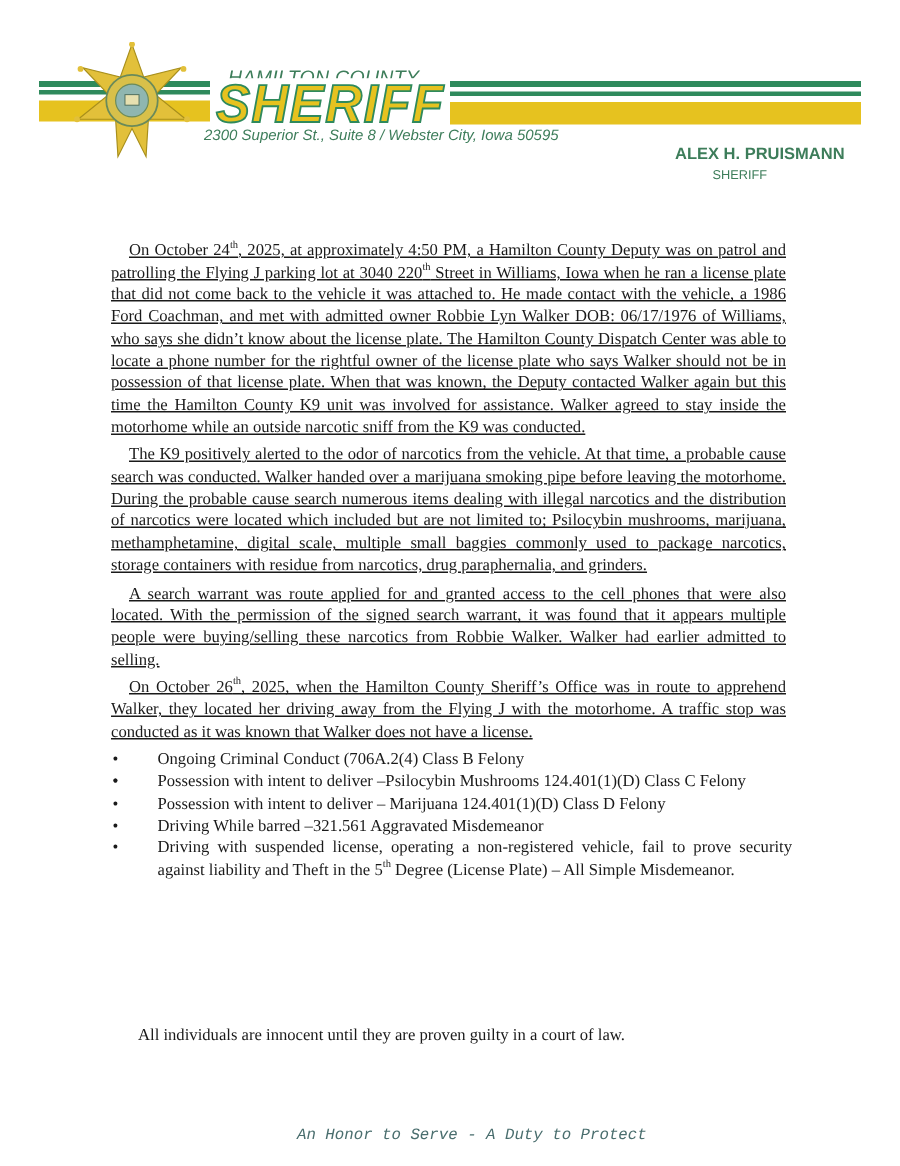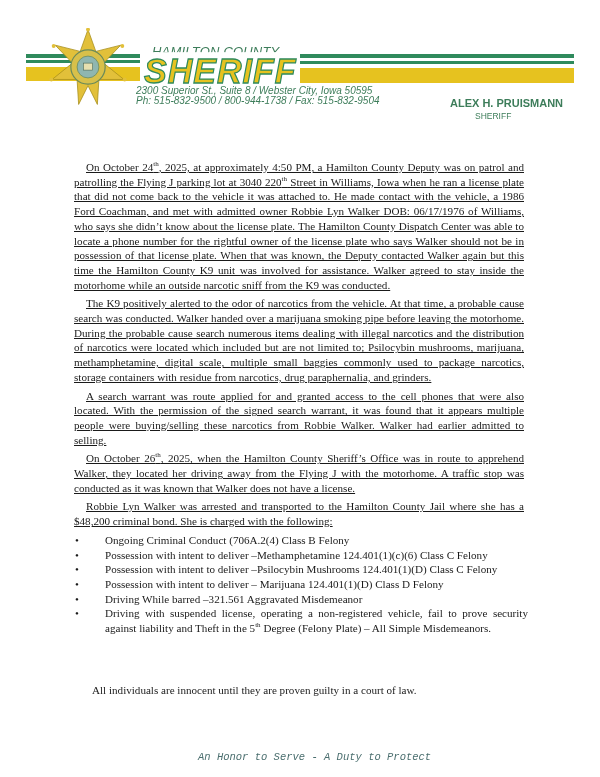--- a/index.html
+++ b/index.html
@@ -47,36 +47,34 @@
       <circle cx="94" cy="23" r="2.5" fill="#e2c03a"></circle>
     <circle cx="3" cy="66" r="2.5" fill="#e2c03a"></circle>
       <circle cx="97" cy="66" r="2.5" fill="#e2c03a"></circle>
     <circle cx="50" cy="2" r="2.5" fill="#e2c03a"></circle>
   </svg>
 
   <div class="county">HAMILTON COUNTY</div>
   <div class="sheriff-word">SHERIFF</div>
   <div class="addr">
     <div>2300 Superior St., Suite 8 / Webster City, Iowa 50595</div>
-    <div>Ph: 515-832-9500 / 800-944-1738 / Fax: 515-832-9504</div>
   </div>
   <div class="name">ALEX H. PRUISMANN</div>
   <div class="title">SHERIFF</div>
 </div>
 
 <div class="body">
   <p><span>On October 24</span><sup>th</sup><span>, 2025, at approximately 4:50 PM, a Hamilton County Deputy was on patrol and patrolling the Flying J parking lot at 3040 220</span><sup>th</sup><span> Street in Williams, Iowa when he ran a license plate that did not come back to the vehicle it was attached to. He made contact with the vehicle, a 1986 Ford Coachman, and met with admitted owner Robbie Lyn Walker DOB: 06/17/1976 of Williams, who says she didn’t know about the license plate. The Hamilton County Dispatch Center was able to locate a phone number for the rightful owner of the license plate who says Walker should not be in possession of that license plate. When that was known, the Deputy contacted Walker again but this time the Hamilton County K9 unit was involved for assistance. Walker agreed to stay inside the motorhome while an outside narcotic sniff from the K9 was conducted.</span></p>
   <p>The K9 positively alerted to the odor of narcotics from the vehicle. At that time, a probable cause search was conducted. Walker handed over a marijuana smoking pipe before leaving the motorhome. During the probable cause search numerous items dealing with illegal narcotics and the distribution of narcotics were located which included but are not limited to; Psilocybin mushrooms, marijuana, methamphetamine, digital scale, multiple small baggies commonly used to package narcotics, storage containers with residue from narcotics, drug paraphernalia, and grinders.</p>
   <p>A search warrant was route applied for and granted access to the cell phones that were also located. With the permission of the signed search warrant, it was found that it appears multiple people were buying/selling these narcotics from Robbie Walker. Walker had earlier admitted to selling.</p>
   <p><span>On October 26</span><sup>th</sup><span>, 2025, when the Hamilton County Sheriff’s Office was in route to apprehend Walker, they located her driving away from the Flying J with the motorhome. A traffic stop was conducted as it was known that Walker does not have a license.</span></p>
-  <p>Robbie Lyn Walker was arrested and transported to the Hamilton County Jail where she has a $48,200 criminal bond. She is charged with the following:</p>
   <ul class="charges">
     <li><span class="bullet">•</span><span>Ongoing Criminal Conduct (706A.2(4) Class B Felony</span></li>
-    <li><span class="bullet">•</span><span>Possession with intent to deliver –Methamphetamine 124.401(1)(c)(6) Class C Felony</span></li>
+    <li><span class="bullet">•</span></li>
     <li><span class="bullet">•</span><span>Possession with intent to deliver –Psilocybin Mushrooms 124.401(1)(D) Class C Felony</span></li>
     <li><span class="bullet">•</span><span>Possession with intent to deliver – Marijuana 124.401(1)(D) Class D Felony</span></li>
     <li><span class="bullet">•</span><span>Driving While barred –321.561 Aggravated Misdemeanor</span></li>
-    <li><span class="bullet">•</span><span>Driving with suspended license, operating a non-registered vehicle, fail to prove security against liability and Theft in the 5</span><sup>th</sup><span> Degree (Felony Plate) – All Simple Misdemeanors.</span></li>
+    <li><span class="bullet">•</span><span>Driving with suspended license, operating a non-registered vehicle, fail to prove security against liability and Theft in the 5</span><sup>th</sup><span> Degree (License Plate) – All Simple Misdemeanor.</span></li>
   </ul>
 </div>
 
 <div class="closing">All individuals are innocent until they are proven guilty in a court of law.</div>
 <div class="footer">An Honor to Serve - A Duty to Protect</div>
 
 </body></html>

